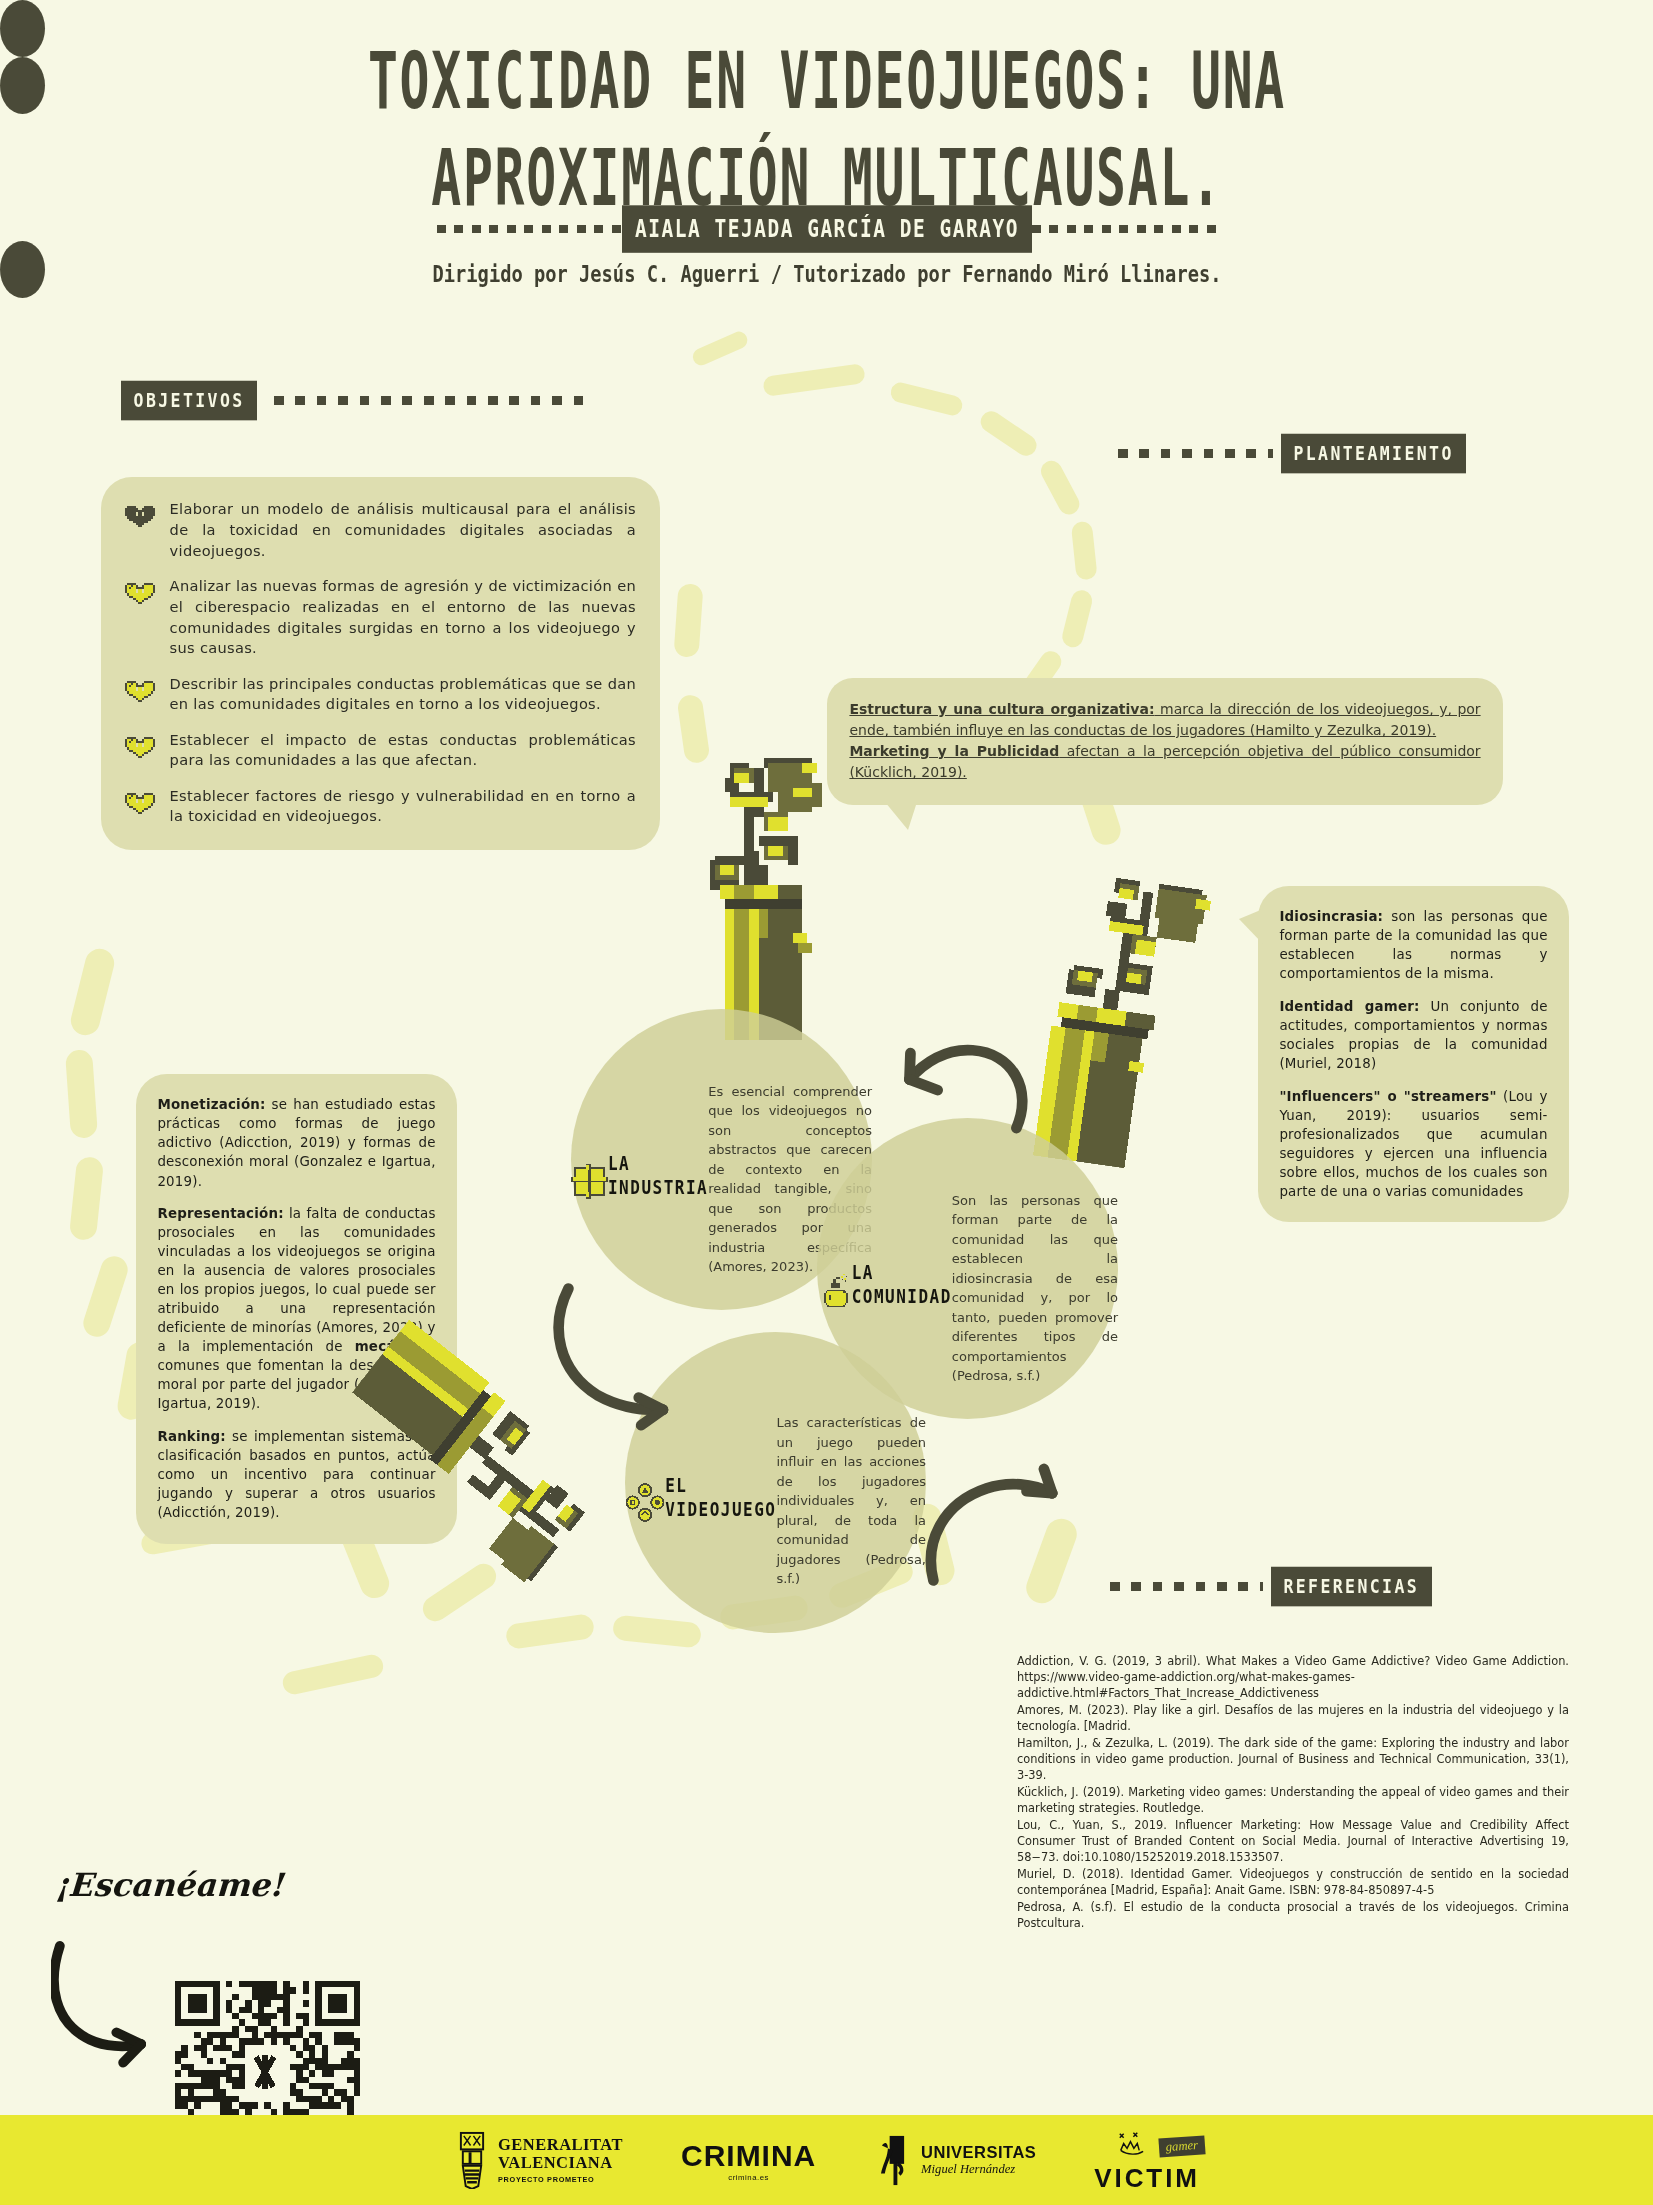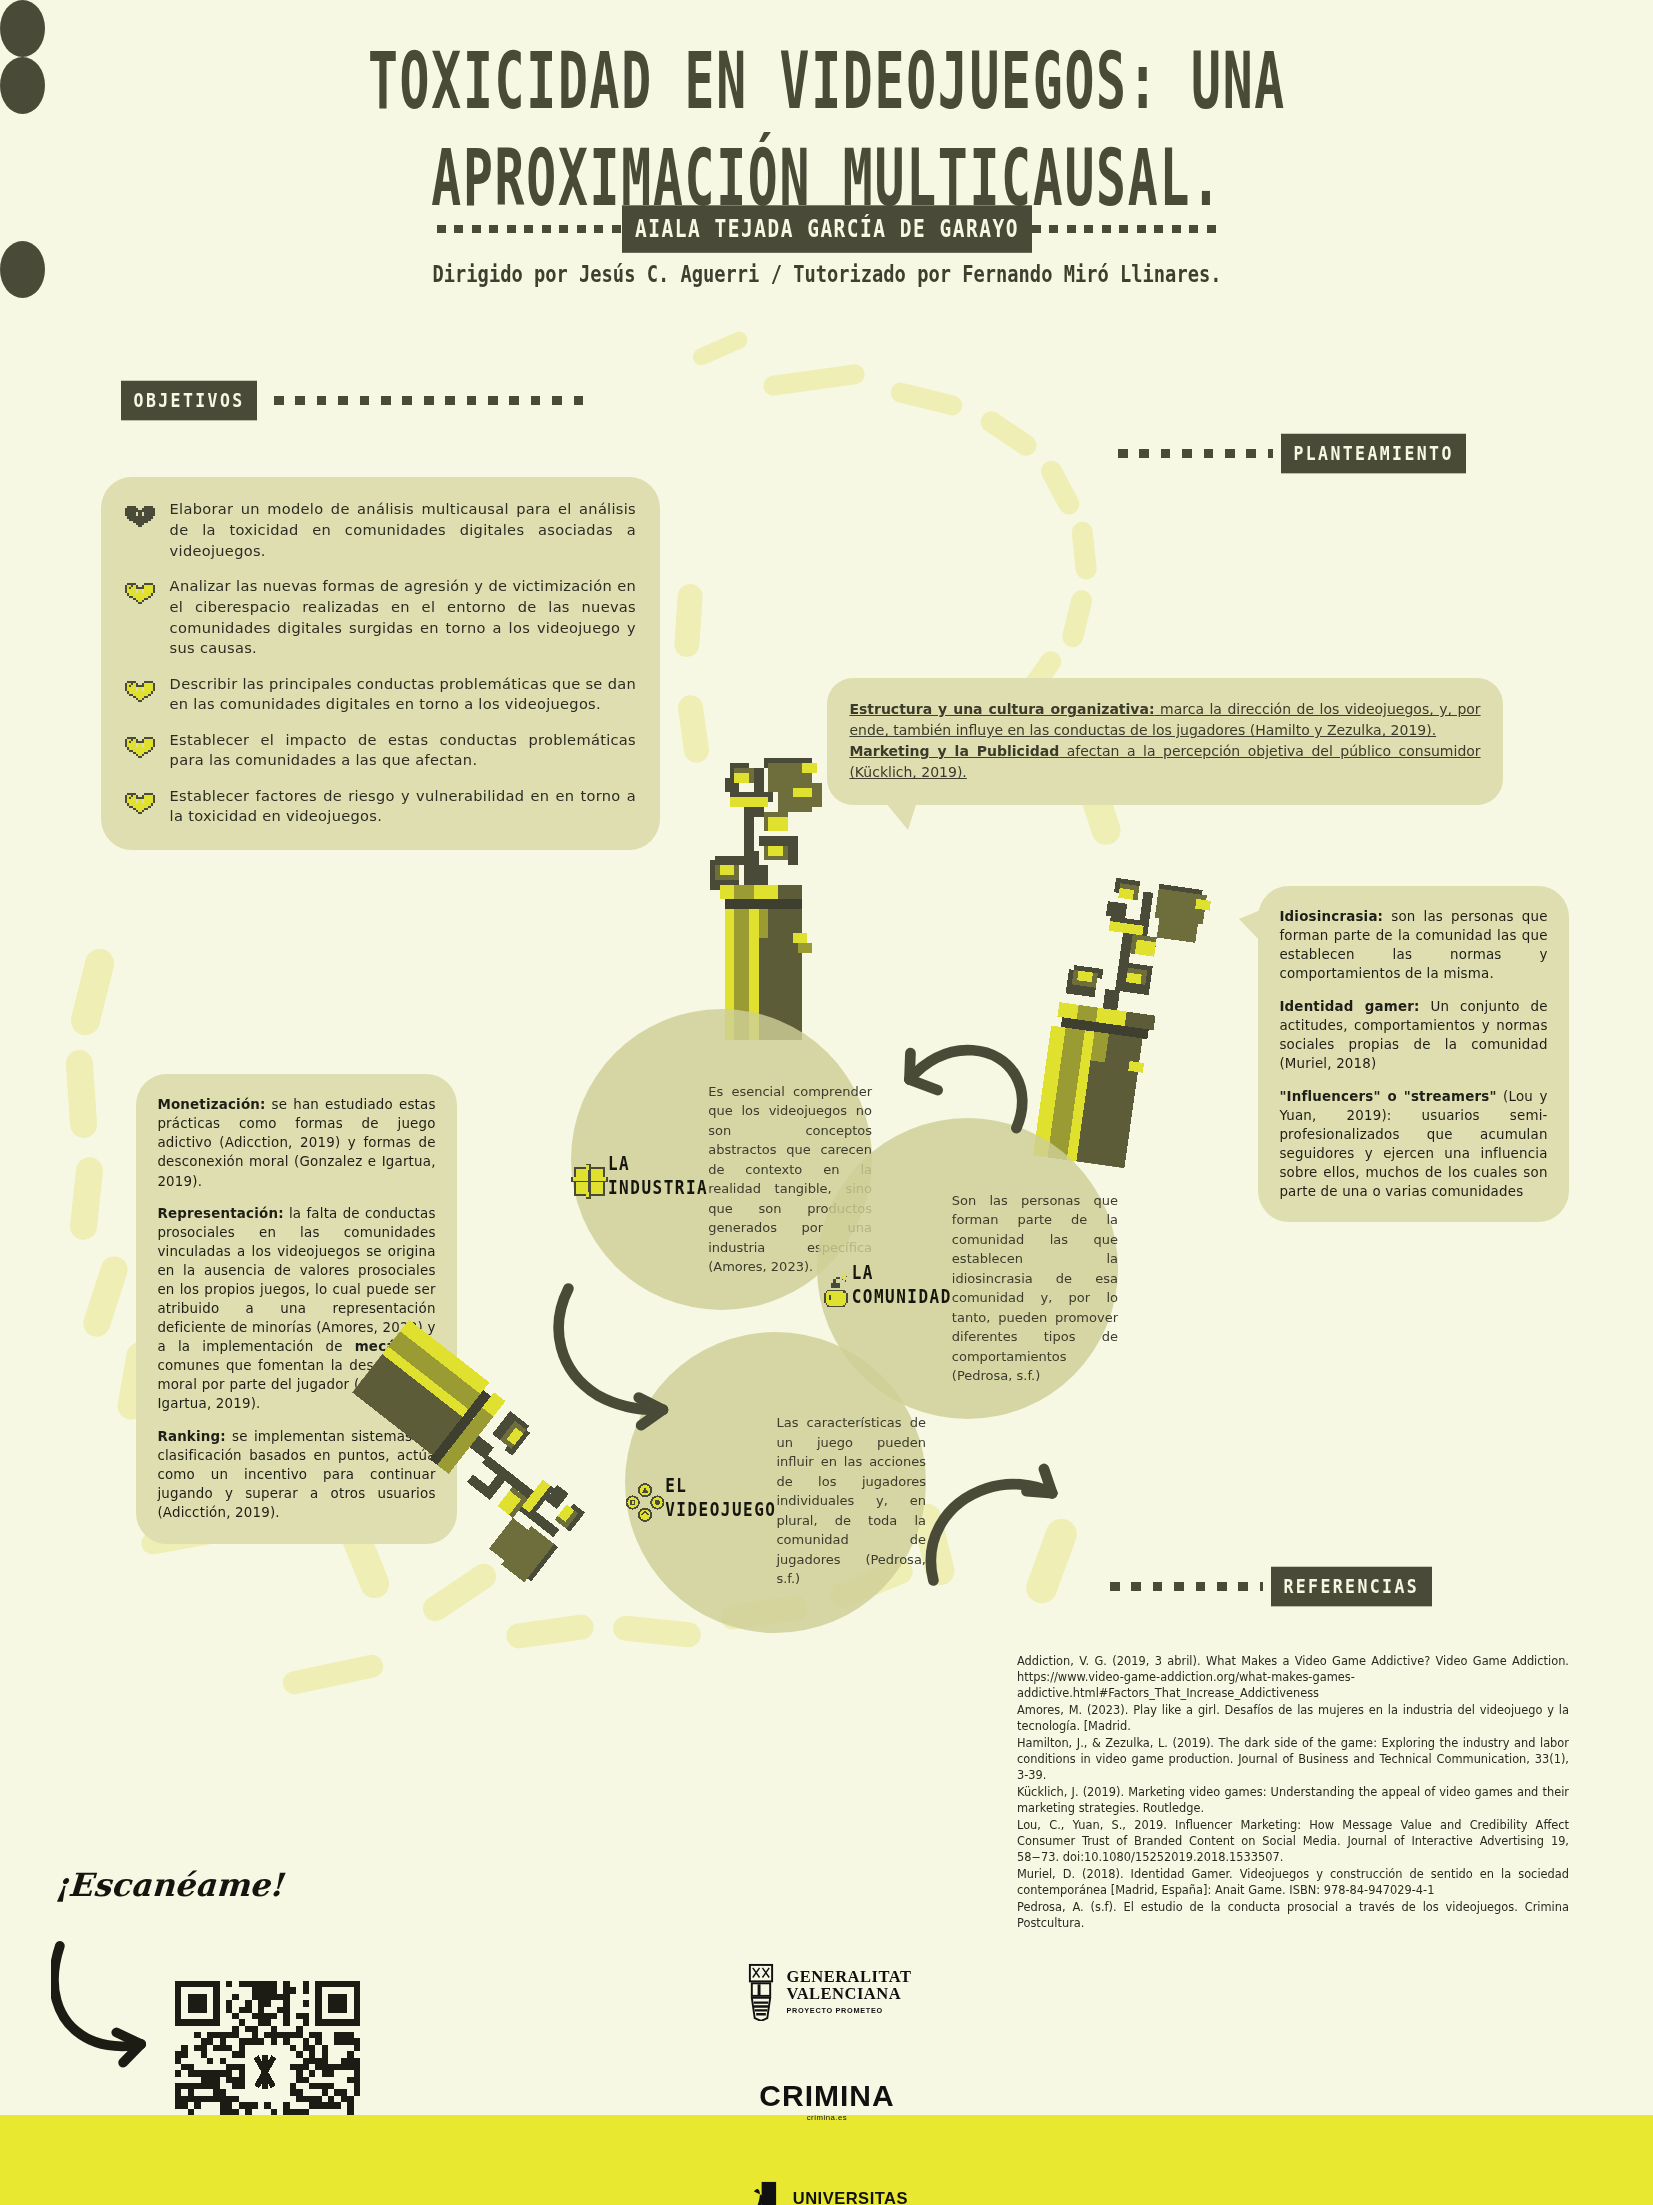--- a/index.html
+++ b/index.html
@@ -140,21 +140,21 @@
     font-family: "DejaVu Serif", serif;
     font-style: italic; font-weight: bold;
     font-size: 32px; color: #15150f;
     transform: skewX(-6deg);
   }
 
   
   .footer {
     position: absolute; left: 0; right: 0; bottom: 0; height: 90px;
     background: #e8e830;
-    display: flex; align-items: center; justify-content: center; gap: 58px; flex-direction: column;
+    display: flex; align-items: center; justify-content: center; gap: 58px;
   }
   .logo { display: flex; align-items: center; gap: 7.8px; color: #111; }
   .logo-txt-main { font-family: "Liberation Serif", serif; font-weight: bold; font-size: 16.5px; letter-spacing: 0.5px; line-height: 1.05; }
   .logo-sub { font-family: "Liberation Sans", sans-serif; font-weight: bold; font-size: 7.3px; letter-spacing: 0.7px; }
   .crimina { font-family: "Liberation Sans", sans-serif; font-weight: bold; font-size: 30px; letter-spacing: 1px; color:#111; }
   .crimina-sub { font-family: "Liberation Sans", sans-serif; font-size: 7.8px; letter-spacing: 0.5px; text-align:center; color:#111; }
   .univ-main { font-family: "Liberation Sans", sans-serif; font-weight: bold; font-size: 16.5px; letter-spacing: 0.5px; color:#111; }
   .univ-sub { font-family: "Liberation Serif", serif; font-style: italic; font-size: 12.6px; color:#111; }
   .victim-word { font-family: "Liberation Sans", sans-serif; font-weight: bold; font-size: 26px; letter-spacing: 2.9px; color:#111; }
   .gamer-word { font-family: "Liberation Serif", serif; font-style: italic; font-size: 12.6px; color:#d8d830; background:#3f3f30; padding: 1.9px 6.8px; }
@@ -688,21 +688,21 @@
     <div class="dot-trail" style="width:153px;"></div>
     <div class="section-chip" style="margin-left:7.8px;">REFERENCIAS</div>
   </div>
 
   <div class="refs" id="refs" style="left:1017px;top:1653px;width:552px;">
       <div>Addiction, V. G. (2019, 3 abril). What Makes a Video Game Addictive? Video Game Addiction. https://www.video-game-addiction.org/what-makes-games-addictive.html#Factors_That_Increase_Addictiveness</div>
       <div>Amores, M. (2023). Play like a girl. Desafíos de las mujeres en la industria del videojuego y la tecnología. [Madrid.</div>
       <div>Hamilton, J., &amp; Zezulka, L. (2019). The dark side of the game: Exploring the industry and labor conditions in video game production. Journal of Business and Technical Communication, 33(1), 3-39.</div>
       <div>Kücklich, J. (2019). Marketing video games: Understanding the appeal of video games and their marketing strategies. Routledge.</div>
       <div>Lou, C., Yuan, S., 2019. Influencer Marketing: How Message Value and Credibility Affect Consumer Trust of Branded Content on Social Media. Journal of Interactive Advertising 19, 58−73. doi:10.1080/15252019.2018.1533507.</div>
-      <div>Muriel, D. (2018). Identidad Gamer. Videojuegos y construcción de sentido en la sociedad contemporánea [Madrid, España]: Anait Game. ISBN: 978-84-947029-4-1</div>
+      <div>Muriel, D. (2018). Identidad Gamer. Videojuegos y construcción de sentido en la sociedad contemporánea [Madrid, España]: Anait Game. ISBN: 978-84-850897-4-5</div>
       <div>Pedrosa, A. (s.f). El estudio de la conducta prosocial a través de los videojuegos. Crimina Postcultura.</div>
     </div>
 
   <div class="scan-label" style="left:57px;top:1866px;">¡Escanéame!</div>
 
   <svg class="abs" style="left:51px;top:1940px;" width="117" height="146" viewBox="0 0 240 300">
     <path d="M18 12 C-8 90 6 170 80 205 C110 219 150 222 185 214" stroke="#1c1c14" stroke-width="20" fill="none" stroke-linecap="round"></path>
     <path d="M185 214 L134 190" stroke="#1c1c14" stroke-width="20" fill="none" stroke-linecap="round"></path>
     <path d="M185 214 L148 252" stroke="#1c1c14" stroke-width="20" fill="none" stroke-linecap="round"></path>
   </svg>

